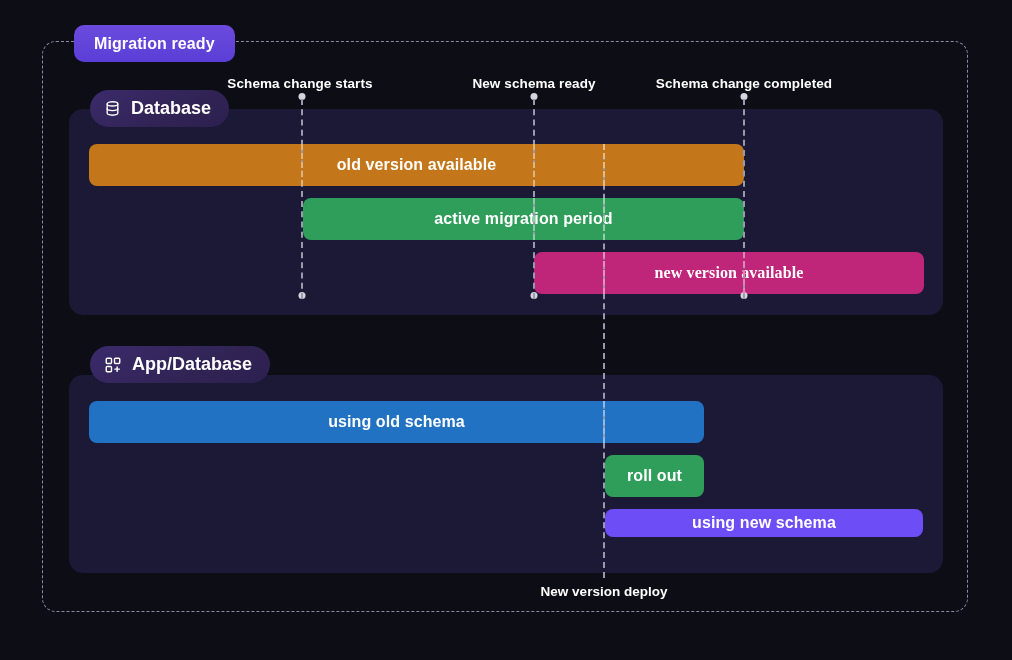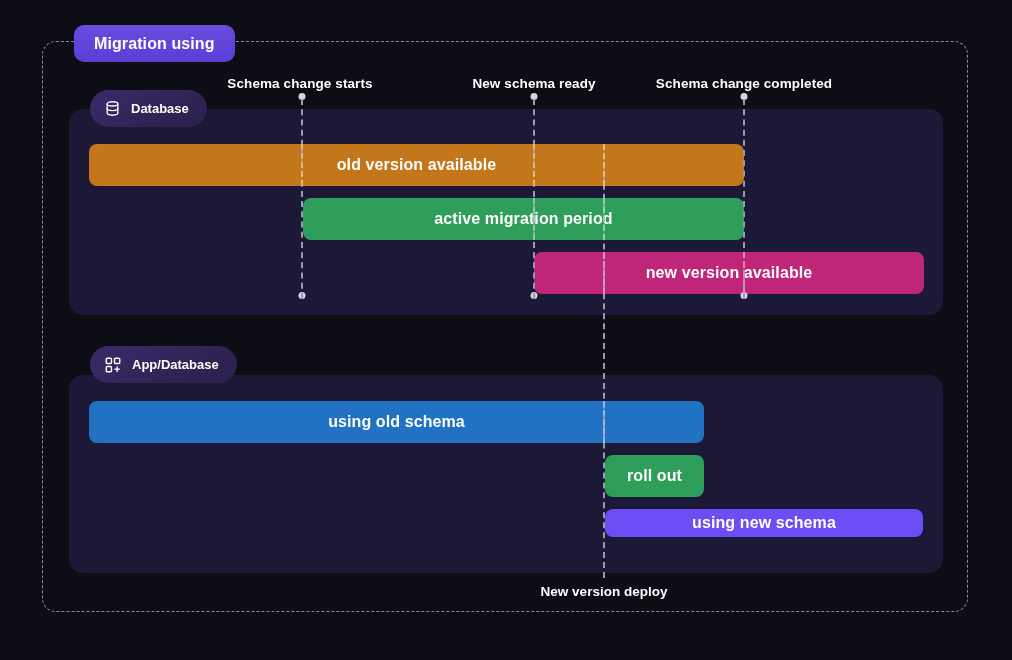--- a/index.html
+++ b/index.html
@@ -51,21 +51,21 @@
 
   
   .lane-pill{
     position:absolute;
     height:37px;
     padding:0 18px 0 14px;
     display:flex;align-items:center;gap:10px;
     border-radius:19px;
     background:linear-gradient(150deg,#3b2a6b 0%,#312455 60%,#2c2050 100%);
     color:#ffffff;
-    font-size:13px;font-weight:bold;
+    font-size:18px;font-weight:bold;
     z-index:40;
     white-space:nowrap;
   }
   .lane-pill.db{left:90px;top:90px;}
   .lane-pill.app{left:90px;top:346px;}
   .lane-pill svg{display:block;}
 
   
   .marker{position:absolute;z-index:30;}
   .marker .mlabel{
@@ -126,21 +126,21 @@
 <body>
 
 <div id="stage">
 
   <div class="outer-frame"></div>
 
   <div class="lane db"></div>
   <div class="lane app"></div>
 
   <div class="title-pill">
-    <span>Migration using</span>
+    <span>Migration ready</span>
   </div>
 
   <div class="lane-pill db">
     <span>
       <svg width="17" height="17" viewBox="0 0 24 24" fill="none" stroke="#ffffff" stroke-width="1.9" stroke-linecap="round" stroke-linejoin="round">
         <ellipse cx="12" cy="5.5" rx="7.5" ry="3"></ellipse>
         <path d="M4.5 5.5v13c0 1.66 3.36 3 7.5 3s7.5-1.34 7.5-3v-13"></path>
         <path d="M4.5 12c0 1.66 3.36 3 7.5 3s7.5-1.34 7.5-3"></path>
       </svg>
     </span>
@@ -180,21 +180,21 @@
       </div>
       <div class="vseg" style="left: 302px; top: 144px; height: 42px; border-left-color: rgb(223, 180, 129);"></div>
       <div class="vseg" style="left: 534px; top: 144px; height: 42px; border-left-color: rgb(223, 180, 129);"></div>
       <div class="vseg" style="left: 534px; top: 198px; height: 42px; border-left-color: rgb(141, 202, 165);"></div>
       <div class="vseg" style="left: 744px; top: 252px; height: 42px; border-left-color: rgb(220, 135, 181);"></div>
     </div>
 
   <div id="bars">
       <div class="bar" style="left: 89px; top: 144px; width: 655px; height: 42px; background: rgb(196, 118, 26);">old version available</div>
       <div class="bar" style="left: 303px; top: 198px; width: 441px; height: 42px; background: rgb(47, 158, 91);">active migration period</div>
-      <div class="bar" style="left: 534px; top: 252px; width: 390px; height: 42px; background: rgb(191, 37, 121);">new version available</div>
+      <div class="bar" style="left: 534px; top: 252px; width: 390px; height: 42px; background: rgb(191, 37, 121); font-family: Liberation Serif, serif;">new version available</div>
       <div class="bar" style="left: 89px; top: 401px; width: 615px; height: 42px; background: rgb(34, 114, 196);">using old schema</div>
       <div class="bar" style="left: 605px; top: 455px; width: 99px; height: 42px; background: rgb(47, 158, 91);">roll out</div>
       <div class="bar" style="left: 605px; top: 509px; width: 318px; height: 28px; background: rgb(109, 77, 246);">using new schema</div>
     </div>
 
   <div id="deploy">
       <div class="mdot" style="left: 604px; top: 138px;"></div>
       <div class="vline" style="left: 604px; top: 144px; height: 434px;"></div>
       <div class="vseg" style="left: 604px; top: 144px; height: 42px; border-left-color: rgb(226, 187, 141); z-index: 32;"></div>
       <div class="vseg" style="left: 604px; top: 198px; height: 42px; border-left-color: rgb(151, 207, 173); z-index: 32;"></div>

